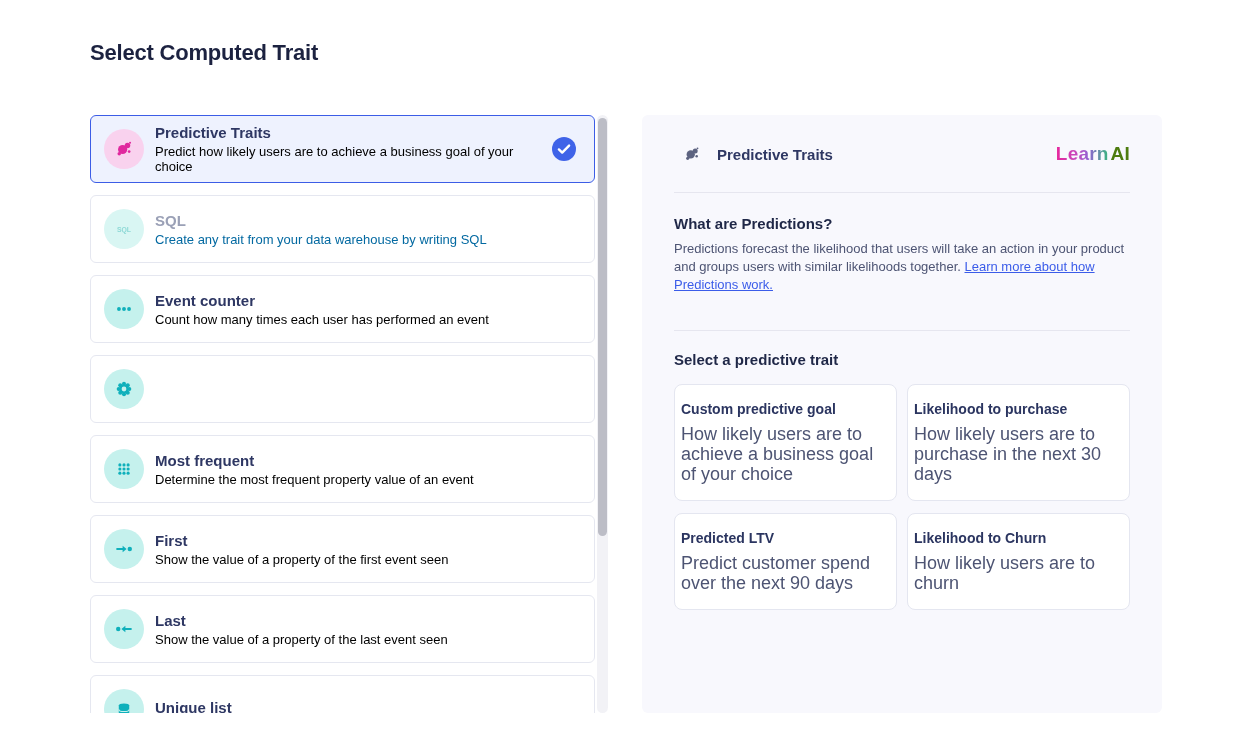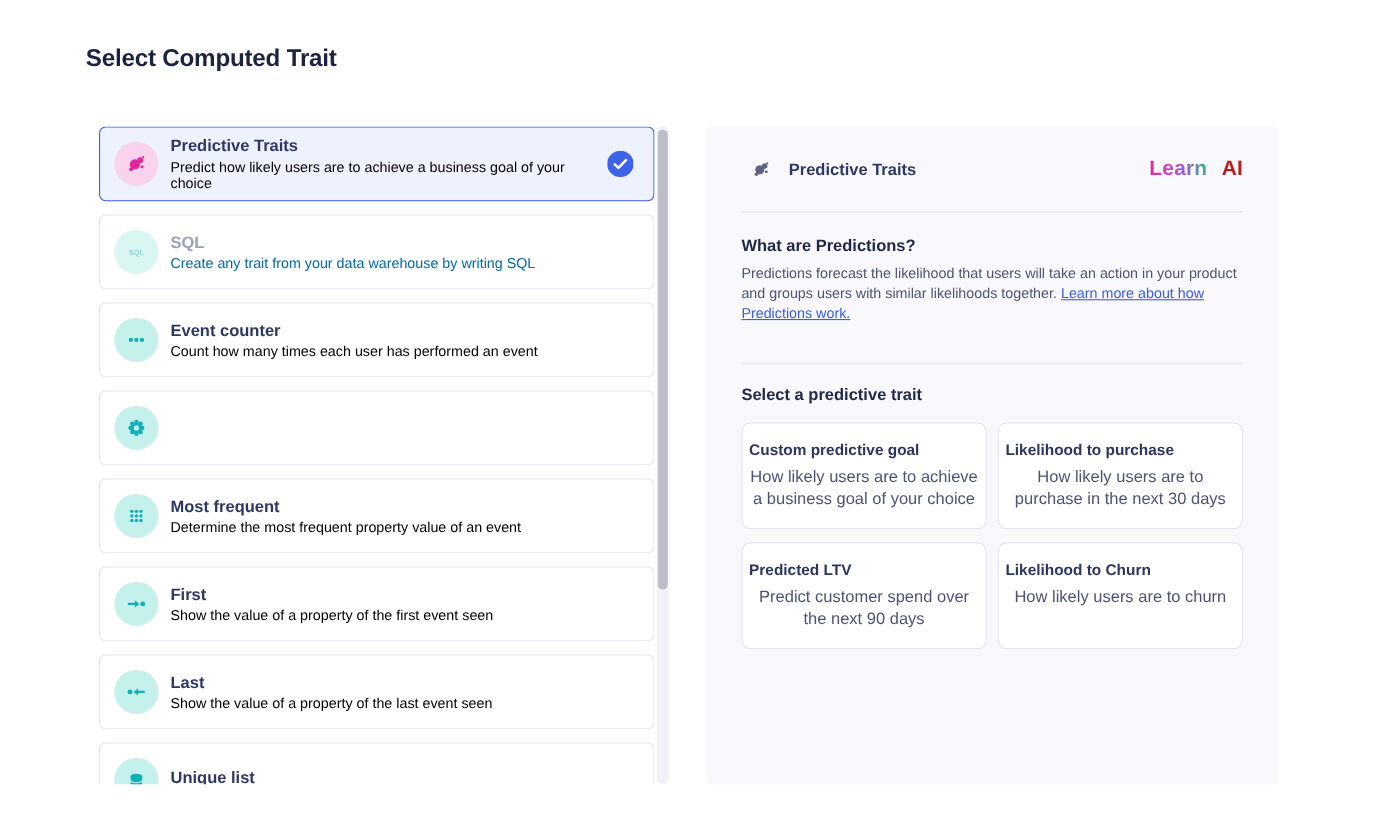--- a/index.html
+++ b/index.html
@@ -1,19 +1,19 @@
 <!DOCTYPE html>
 <html><head>
 <meta charset="utf-8">
 <style>
   * { margin:0; padding:0; box-sizing:border-box; }
   html,body { width:1258px; height:750px; background:#ffffff;
     font-family:"Liberation Sans", sans-serif; position:relative; overflow:hidden; }
 
-  .page-title { position:absolute; left:78px; top:40px; font-size:22px; font-weight:700;
+  .page-title { position:absolute; left:90px; top:40px; font-size:22px; font-weight:700;
     color:#1c2240; letter-spacing:-0.2px; }
 
   
   .trait-list { position:absolute; left:90px; top:115px; width:505px; height:598px;
     overflow:hidden; }
   .trait-item { height:68px; margin-bottom:12px; background:#ffffff;
     border:1px solid #e5e7f0; border-radius:6px; display:flex; align-items:center;
     padding:0 18px 0 13px; cursor:pointer; }
   .trait-item.selected { background:#eef2fe; border-color:#3c5de6; }
   .icon-circle { width:40px; height:40px; border-radius:50%; flex:0 0 40px;
@@ -40,32 +40,32 @@
   .detail-panel { position:absolute; left:642px; top:115px; width:520px; height:598px;
     background:#f8f8fd; border-radius:6px; padding:28px 32px 0 32px; }
   .panel-header { display:flex; align-items:center; }
   .panel-header-icon { width:20px; height:20px; margin-left:8px; margin-right:15px;
     color:#5d6380; }
   .panel-header-icon svg { width:20px; height:20px; fill:currentColor; }
   .panel-header-title { font-size:15px; font-weight:700; color:#2e3763; flex:1; }
   .brand-logo { font-size:19px; font-weight:700; letter-spacing:0.2px; }
   .brand-twilio { background:linear-gradient(90deg,#e8269c 0%,#c44bbf 40%,#8f63d2 62%,#36b97a 100%);
     -webkit-background-clip:text; background-clip:text; color:transparent; }
-  .brand-ai { color:#b91c1c; margin-left:13px;text-align:center; }
+  .brand-ai { color:#4d7c0f; margin-left:2px;text-align:center; }
   .divider { border-top:1px solid #e6e6ef; margin-top:27px; }
   .about-heading { margin-top:22px; font-size:15px; font-weight:700; color:#1f2747; }
   .about-body { margin-top:8px; font-size:13px; line-height:18px; color:#4d5473; }
   .about-link { color:#3b5ce9; text-decoration:underline; cursor:pointer; }
   .divider-2 { border-top:1px solid #e6e6ef; margin-top:36px; }
   .picker-heading { margin-top:20px; font-size:15px; font-weight:700; color:#1f2747; }
   .card-grid { margin-top:16px; display:grid; grid-template-columns:1fr 1fr; gap:12px 10px; }
   .pred-card { background:#ffffff; border:1px solid #e4e6f0; border-radius:8px;
     padding:16px 6px; cursor:pointer; min-height:82px; }
   .pred-card-title { font-size:14px; font-weight:700; color:#2b3560; margin-bottom:7px; }
-  .pred-card-desc { font-size:15px; line-height:20px; color:#4d5473;text-align:center; }
+  .pred-card-desc { font-size:18px; line-height:20px; color:#4d5473; }
 </style>
 </head>
 <body>
 
 <h1 class="page-title">Select Computed Trait</h1>
 
 <div class="trait-list">
   <div class="trait-item selected">
     <span class="icon-circle">
         <svg viewBox="0 0 24 24">

